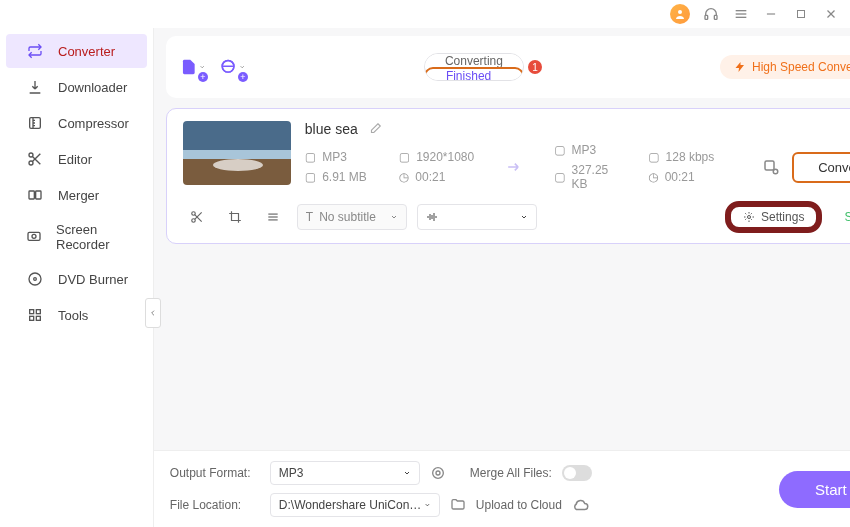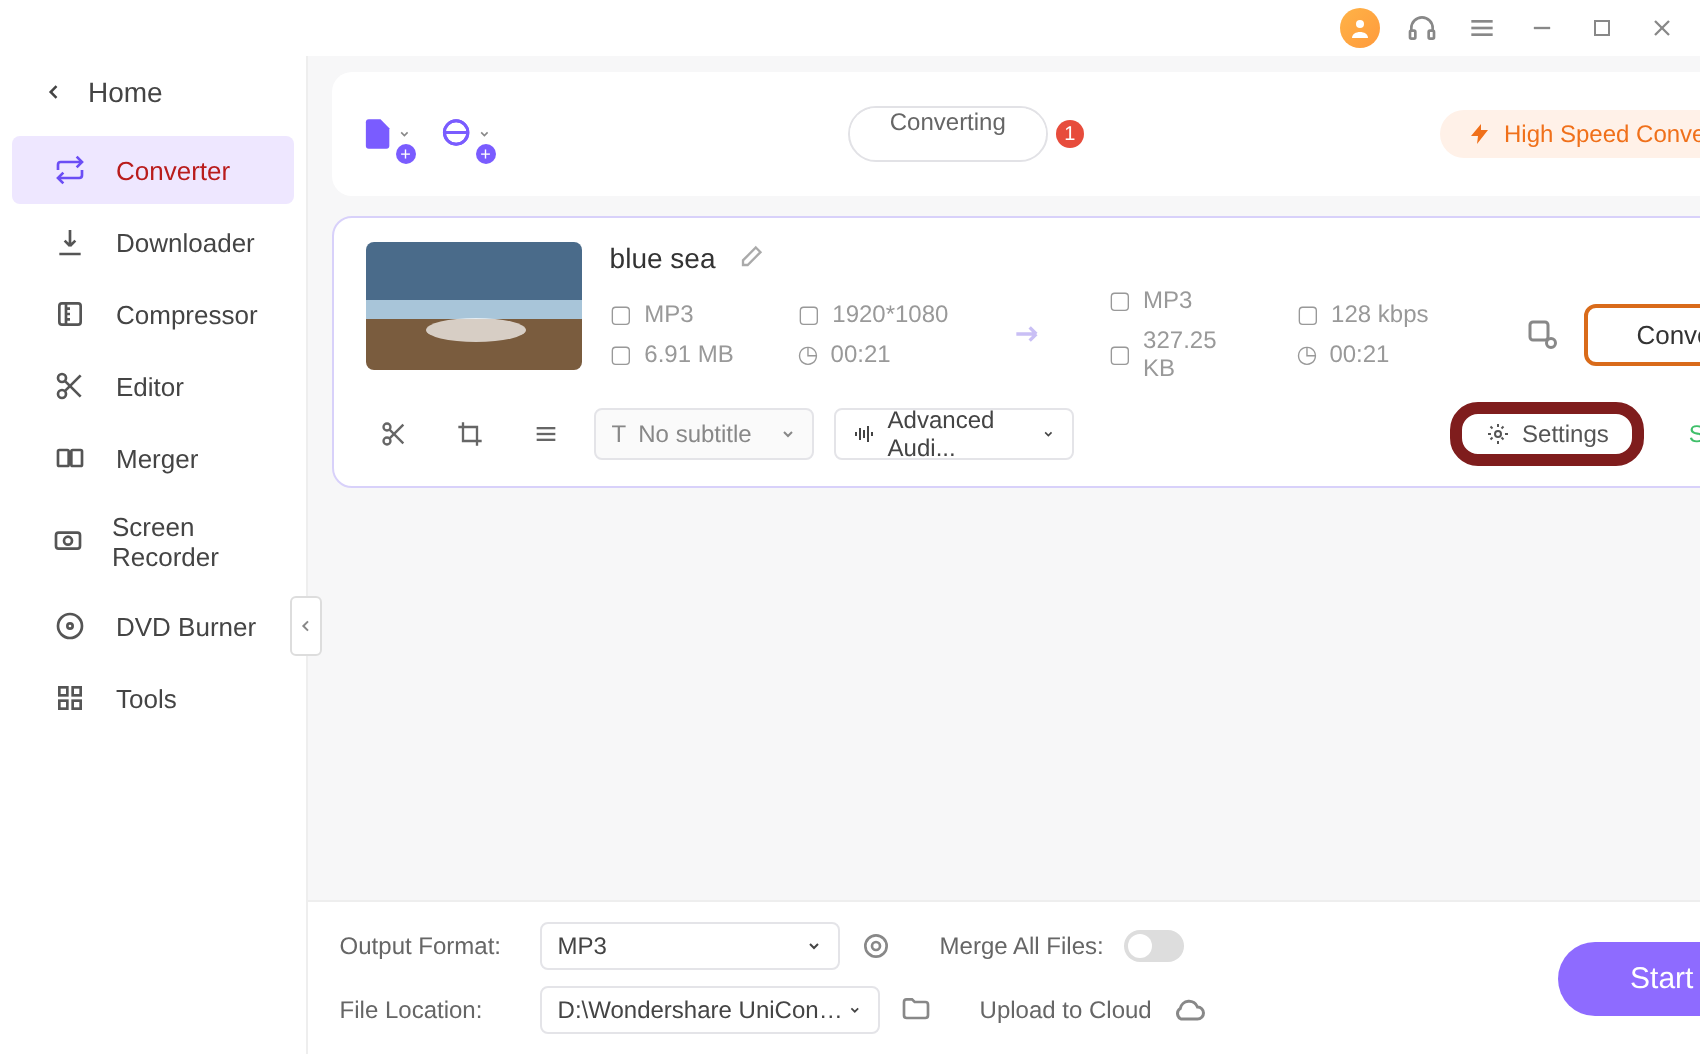--- a/index.html
+++ b/index.html
@@ -91,28 +91,20 @@
   <div class="tb-ico">
       <svg width="14" height="14" viewBox="0 0 24 24" stroke="currentColor" stroke-width="2">
         <line x1="6" y1="6" x2="18" y2="18"></line>
         <line x1="18" y1="6" x2="6" y2="18"></line>
       </svg>
     </div>
 </div>
 
 <div class="layout">
   <div class="sidebar">
-    <div class="home-row">
-      <span>
-          <svg width="10" height="10" viewBox="0 0 24 24" fill="none" stroke="currentColor" stroke-width="3">
-            <polyline points="15 5 8 12 15 19"></polyline>
-          </svg>
-        </span>
-      <span>Home</span>
-    </div>
     <div class="nav-item active">
       <span class="nav-ico">
           <svg width="16" height="16" viewBox="0 0 24 24" fill="none" stroke="currentColor" stroke-width="2">
             <polyline points="17 2 21 6 17 10"></polyline>
             <path d="M3 12V8a2 2 0 012-2h16"></path>
             <polyline points="7 22 3 18 7 14"></polyline>
             <path d="M21 12v4a2 2 0 01-2 2H3"></path>
           </svg>
         </span>
       <span>Converter</span>
@@ -207,20 +199,23 @@
             <path d="M11 3a8 8 0 010 16M11 3a8 8 0 000 16M3 11h16"></path>
           </svg>
         <span class="plus-mini">+</span>
         <svg style="margin-left:2px" width="8" height="8" viewBox="0 0 24 24" fill="none" stroke="#888" stroke-width="3">
             <polyline points="6 9 12 15 18 9"></polyline>
           </svg>
       </div>
       <div class="pill-tabs">
         <div class="pill-group">
           <div class="pill">Converting</div>
+          <div class="pill active-finished">
+              <span>Finished</span>
+            </div>
         </div>
         <div class="badge-count">1</div>
       </div>
       <div class="hispeed">
         <span>
             <svg width="12" height="12" viewBox="0 0 24 24" fill="#f0701a">
               <path d="M13 2L3 14h7l-1 8 11-14h-7l0-6z"></path>
             </svg>
           </span>
         <span>High Speed Conversion</span>
@@ -328,21 +323,20 @@
         <div class="dropdown enabled" style="width:120px">
           <span>
               <svg width="12" height="12" viewBox="0 0 24 24" stroke="currentColor" stroke-width="2">
                 <line x1="4" y1="10" x2="4" y2="14"></line>
                 <line x1="8" y1="6" x2="8" y2="18"></line>
                 <line x1="12" y1="8" x2="12" y2="16"></line>
                 <line x1="16" y1="4" x2="16" y2="20"></line>
                 <line x1="20" y1="10" x2="20" y2="14"></line>
               </svg>
             </span>
-          <span>Advanced Audi...</span>
           <svg style="margin-left:auto" width="8" height="8" viewBox="0 0 24 24" fill="none" stroke="currentColor" stroke-width="3">
               <polyline points="6 9 12 15 18 9"></polyline>
             </svg>
         </div>
         <div class="settings-pill">
           <span>
               <svg width="12" height="12" viewBox="0 0 24 24" fill="none" stroke="currentColor" stroke-width="2">
                 <circle cx="12" cy="12" r="3"></circle>
                 <path d="M12 2v3m0 14v3m10-10h-3M5 12H2m15.5-7.5l-2 2m-9 9l-2 2m13 0l-2-2m-9-9l-2-2"></path>
               </svg>
@@ -378,21 +372,21 @@
               <span style="white-space:nowrap;overflow:hidden;text-overflow:ellipsis">D:\Wondershare UniConverter 1</span>
               <svg width="8" height="8" viewBox="0 0 24 24" fill="none" stroke="currentColor" stroke-width="3">
                 <polyline points="6 9 12 15 18 9"></polyline>
               </svg>
             </div>
           <span class="foot-ico">
               <svg width="16" height="16" viewBox="0 0 24 24" fill="none" stroke="currentColor" stroke-width="2">
                 <path d="M3 6a2 2 0 012-2h4l2 2h8a2 2 0 012 2v8a2 2 0 01-2 2H5a2 2 0 01-2-2V6z"></path>
               </svg>
             </span>
-          <span style="margin-left:14px">Upload to Cloud</span>
+          <span style="">Upload to Cloud</span>
           <span class="foot-ico">
               <svg width="18" height="18" viewBox="0 0 24 24" fill="none" stroke="currentColor" stroke-width="2">
                 <path d="M17 18a4 4 0 000-8 6 6 0 00-11.5 1A4 4 0 006 18h11z"></path>
               </svg>
             </span>
         </div>
       </div>
       <button class="start-all">Start All</button>
     </div>
   </div>

